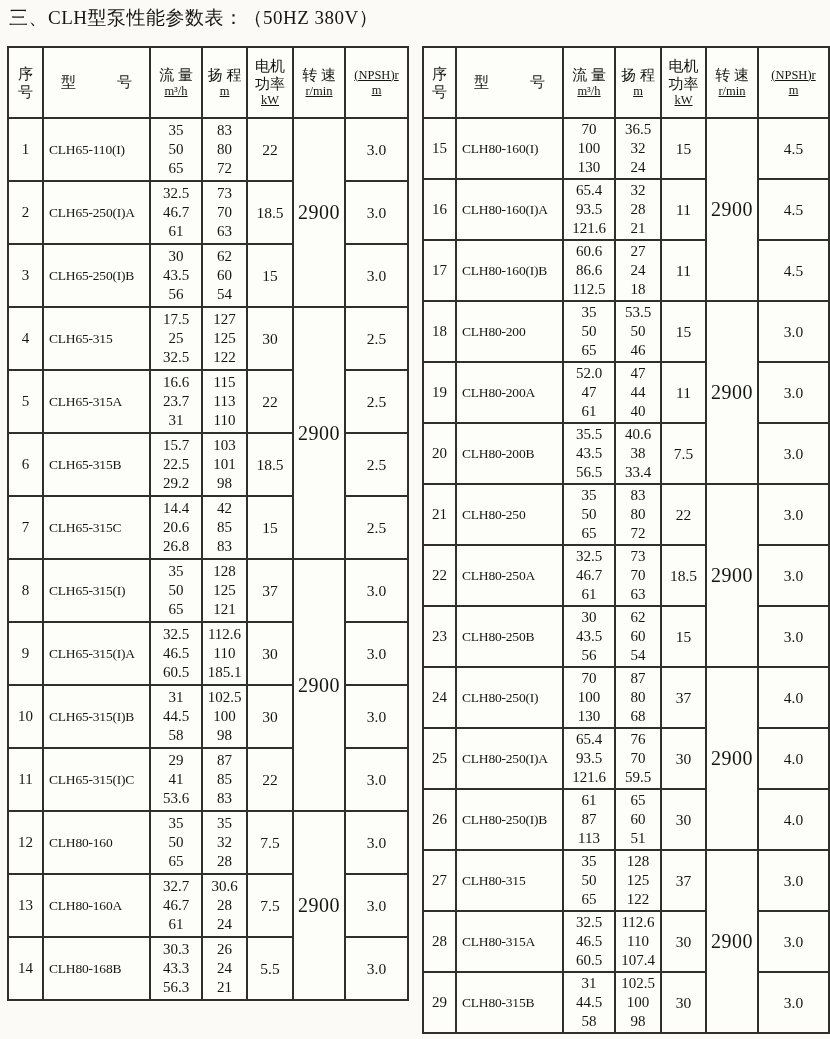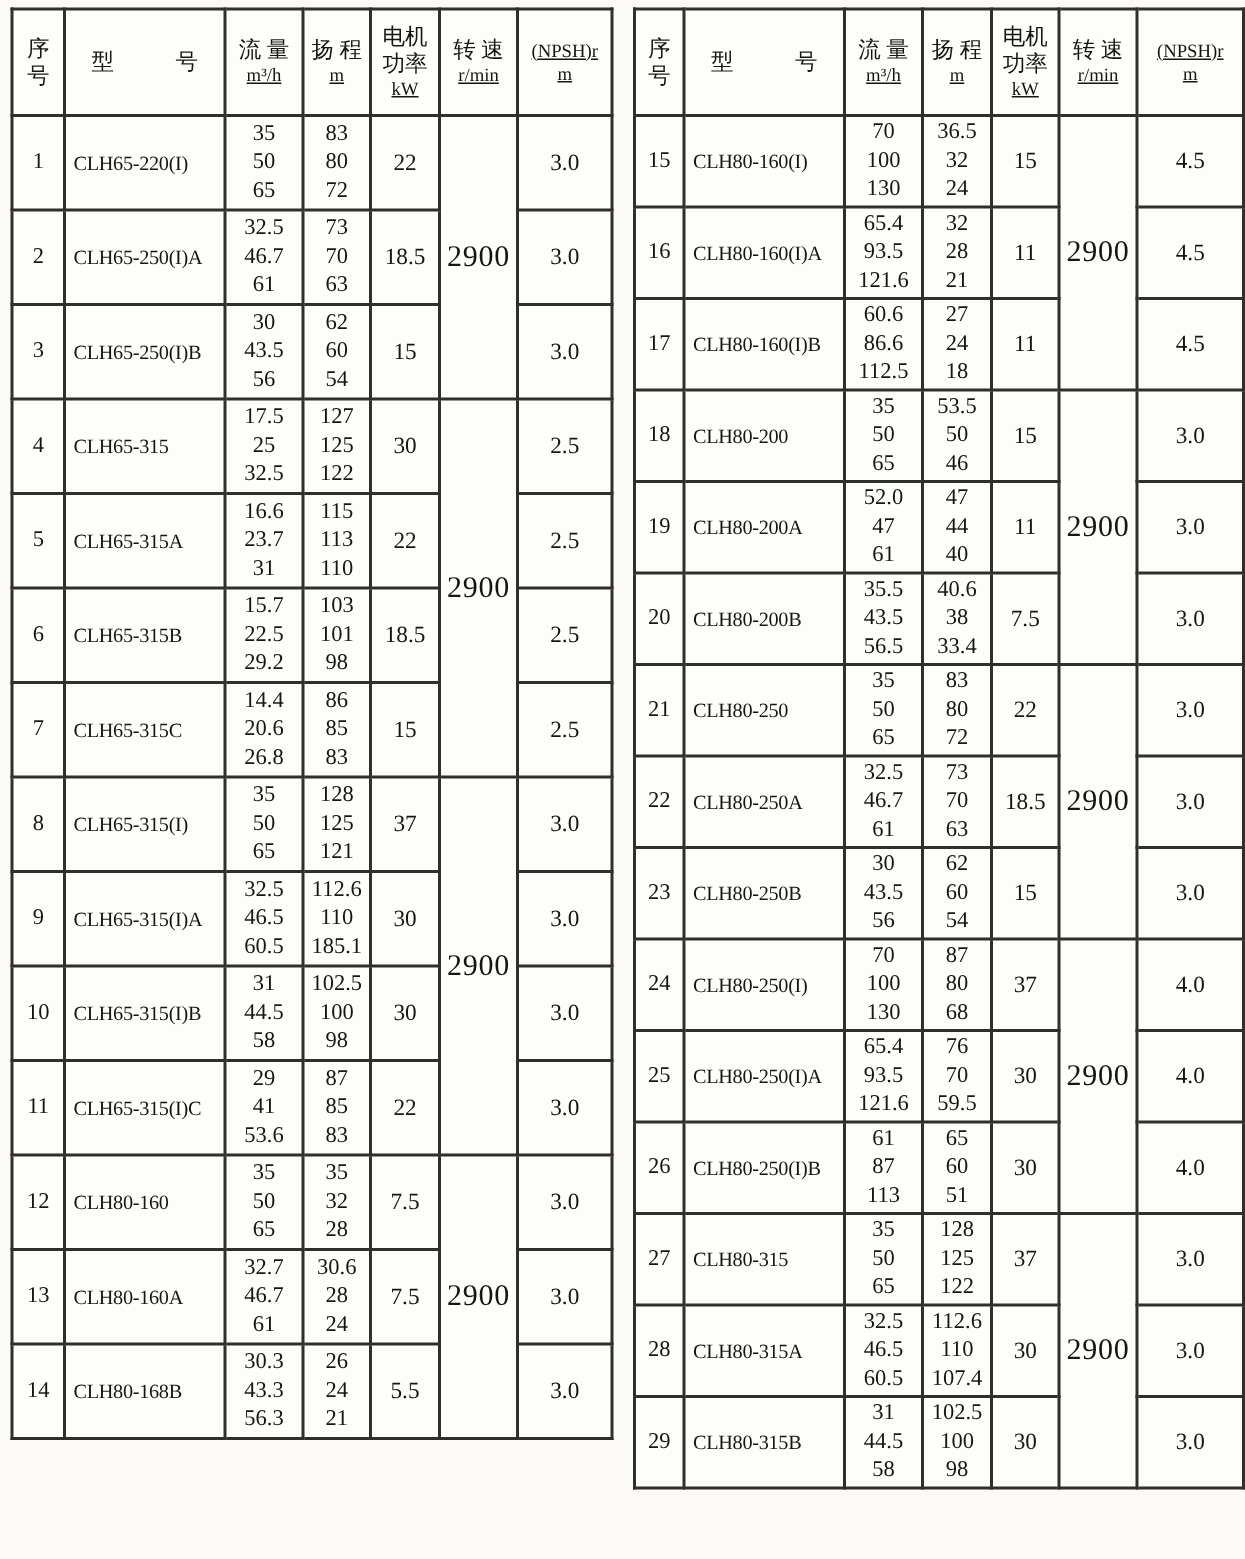--- a/index.html
+++ b/index.html
@@ -36,20 +36,21 @@
     text-align:left;padding-left:5px;font-size:13.5px;
     letter-spacing:-0.2px;white-space:nowrap;
   }
   td.c-flow div,td.c-head div{line-height:19px;font-size:15px;}
   td.c-speed{font-size:20px;letter-spacing:0.5px;}
 </style>
 </head>
 <body>
 
 <div class="page">
+  <h1 class="title">三、CLH型泵性能参数表：（50HZ 380V）</h1>
   <div class="tables">
     <table id="t-left">
       <colgroup>
         <col style="width:35px">
           <col style="width:107px">
           <col style="width:52px">
         <col style="width:45px">
           <col style="width:46px">
           <col style="width:52px">
         <col style="width:63px">
@@ -85,21 +86,21 @@
             </th>
             <th>
               <div class="hl unit">(NPSH)r</div>
               <div class="hl unit">m</div>
             </th>
           </tr>
         </thead>
         <tbody>
           <tr>
             <td class="c-no">1</td>
-            <td class="c-model">CLH65-220(I)</td>
+            <td class="c-model">CLH65-110(I)</td>
             <td class="c-flow">
               <div>35</div>
               <div>50</div>
               <div>65</div>
             </td>
             <td class="c-head">
               <div>83</div>
               <div>80</div>
               <div>72</div>
             </td>
@@ -190,21 +191,21 @@
           </tr>
           <tr>
             <td class="c-no">7</td>
             <td class="c-model">CLH65-315C</td>
             <td class="c-flow">
               <div>14.4</div>
               <div>20.6</div>
               <div>26.8</div>
             </td>
             <td class="c-head">
-              <div>86</div>
+              <div>42</div>
               <div>85</div>
               <div>83</div>
             </td>
             <td class="c-power">15</td>
             <td class="c-npsh">2.5</td>
           </tr>
           <tr>
             <td class="c-no">8</td>
             <td class="c-model">CLH65-315(I)</td>
             <td class="c-flow">

